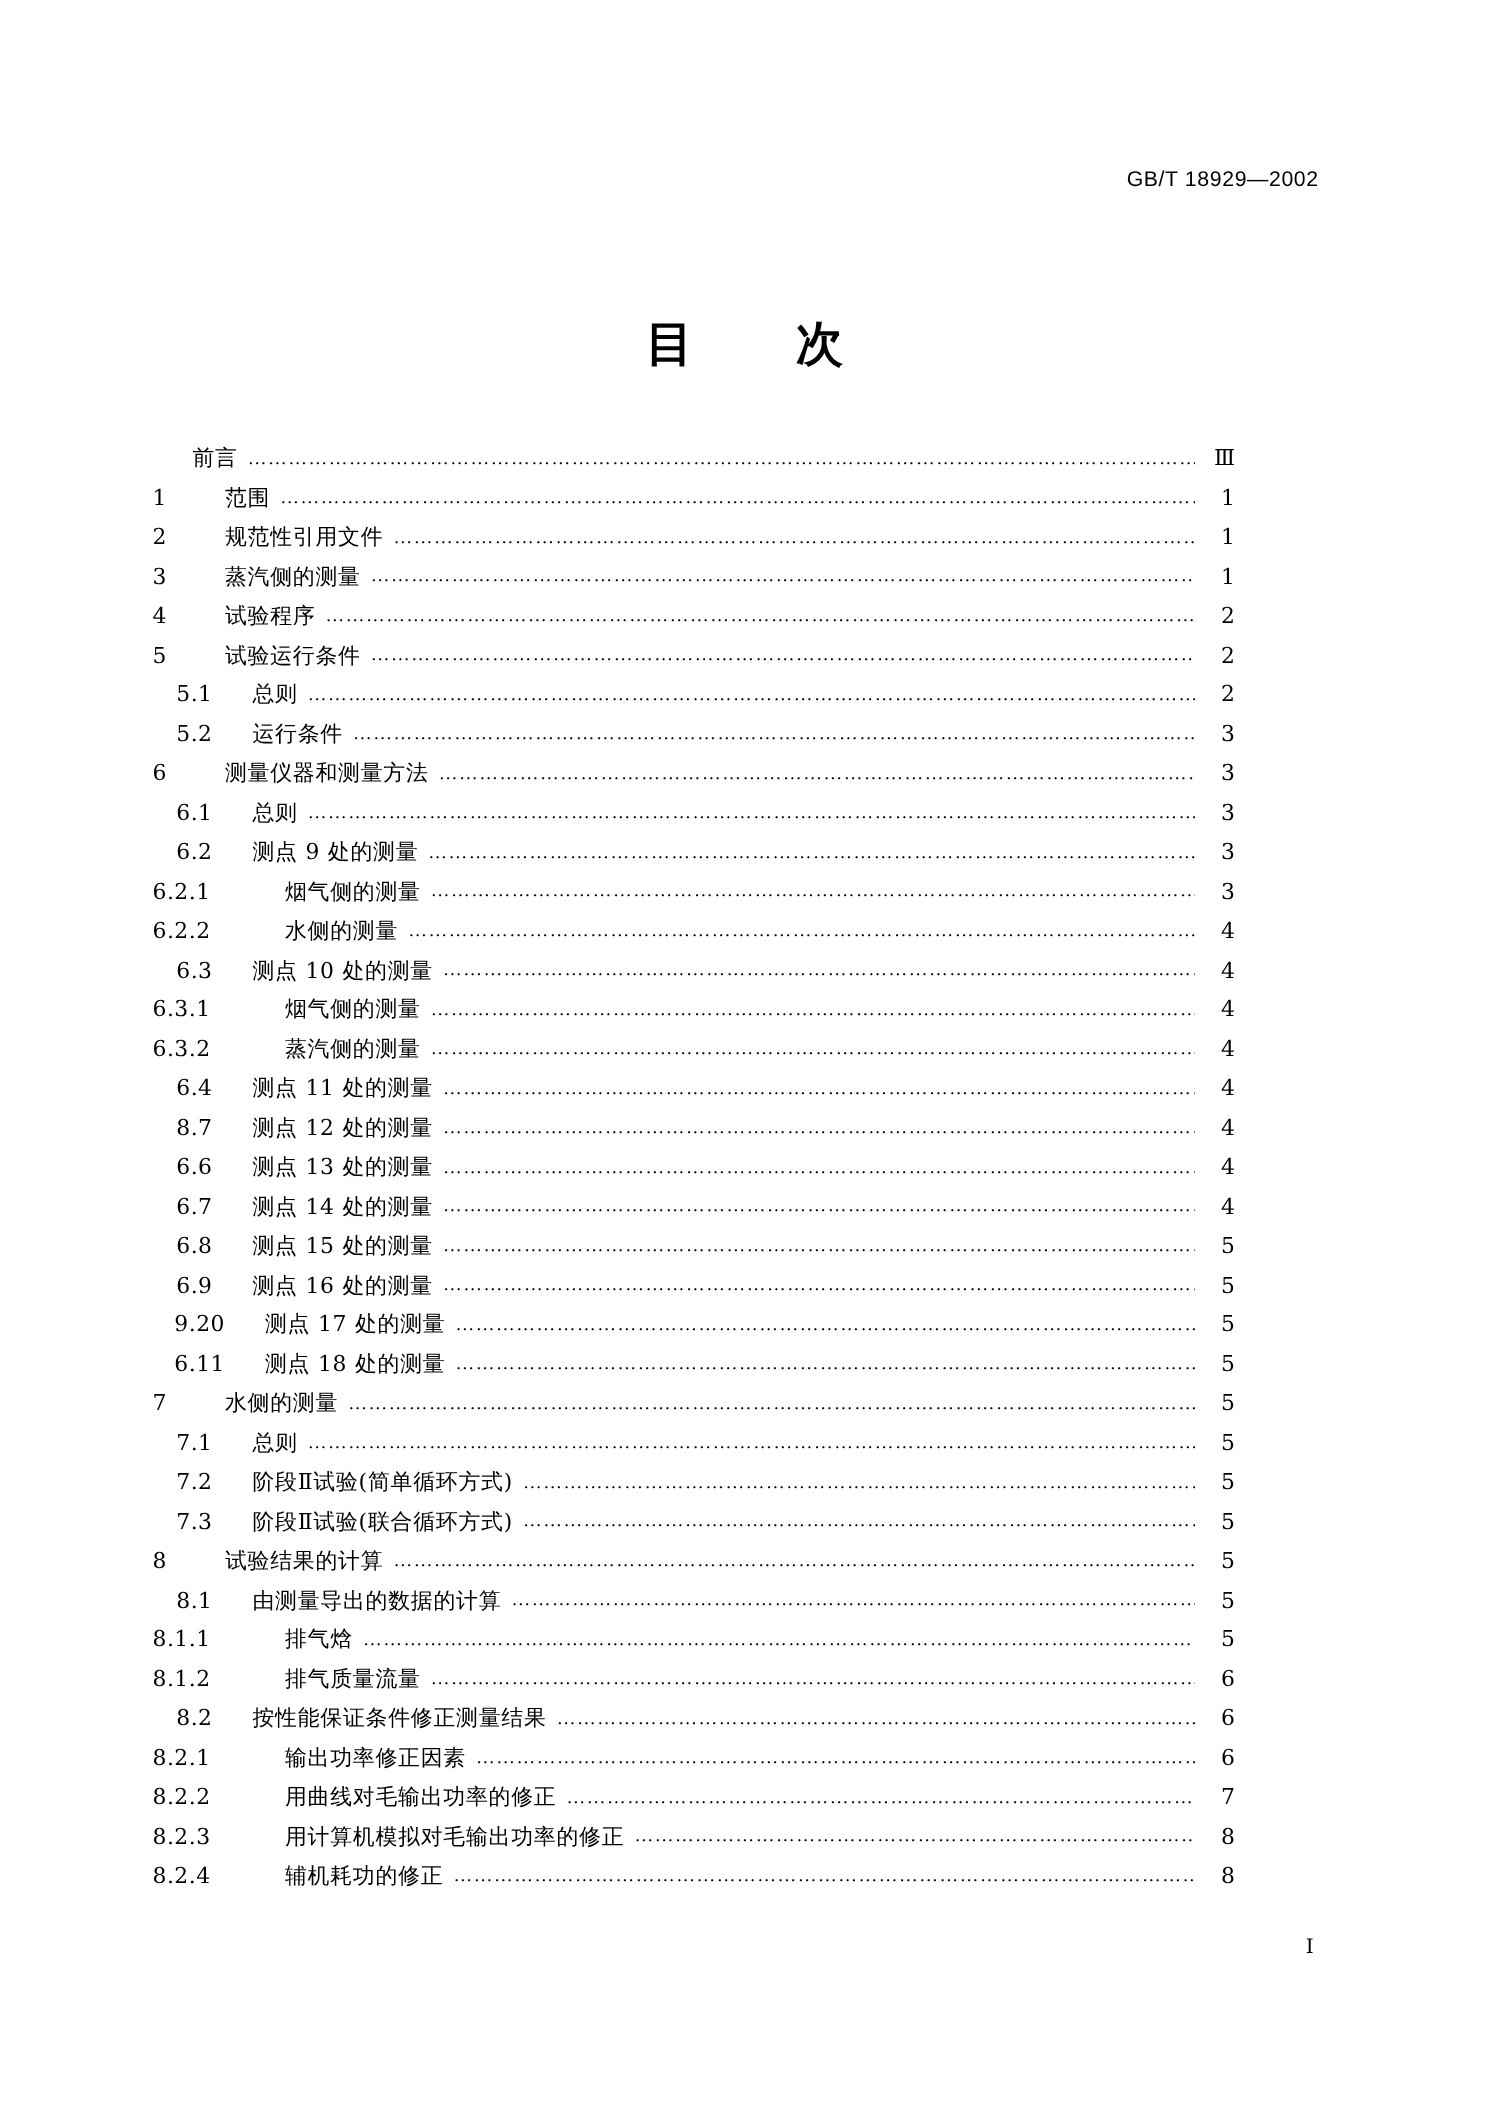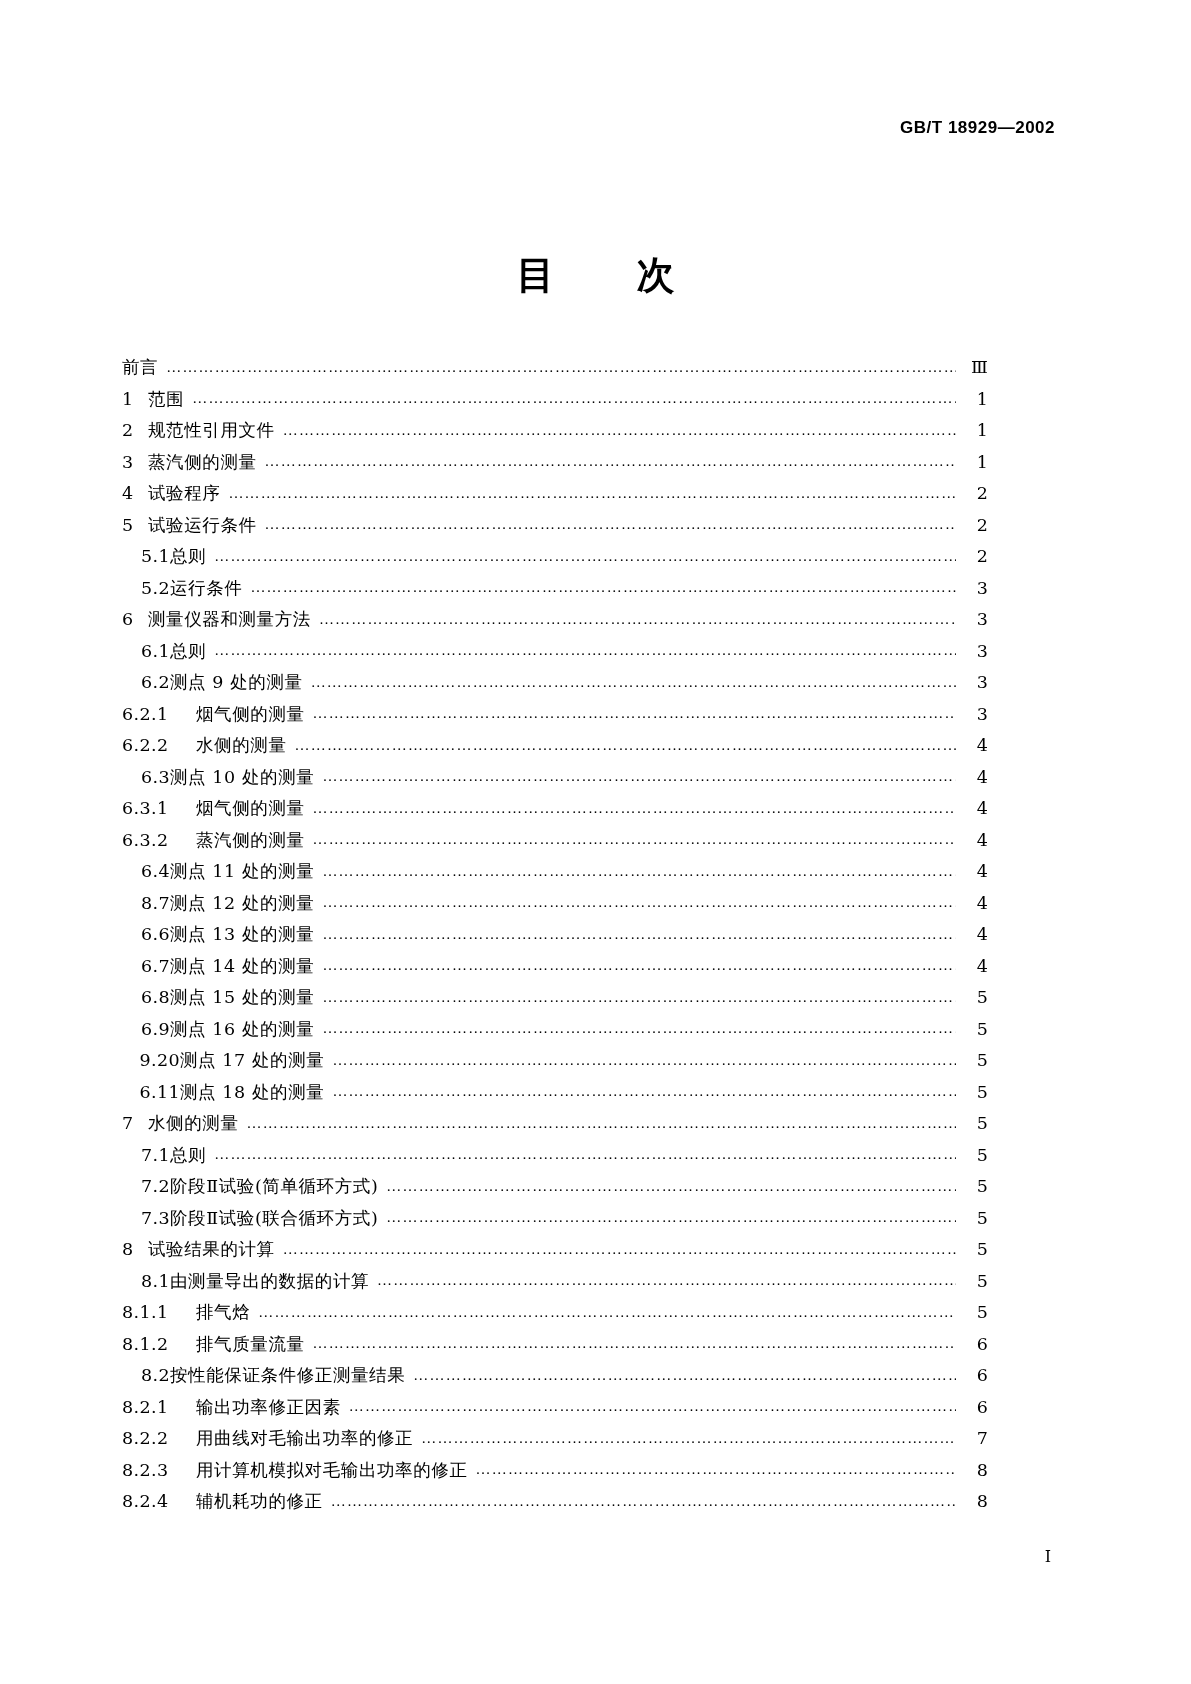--- a/index.html
+++ b/index.html
@@ -16,25 +16,25 @@
     overflow: hidden;
   }
   .page {
     position: relative;
     width: 1191px;
     height: 1684px;
     box-sizing: border-box;
   }
   .header-std {
     position: absolute;
-    top: 118px;
+    top: 134px;
     right: 136px;
     font-family: "Liberation Sans", "DejaVu Sans", sans-serif;
     font-size: 17px;
-    font-weight: bold;
+    font-weight: normal;
     letter-spacing: 0.5px;
     white-space: nowrap;
   }
   .doc-title {
     position: absolute;
     top: 250px;
     left: 0;
     width: 1191px;
     text-align: center;
     font-family: "DejaVu Serif", "Liberation Serif", serif;
@@ -61,20 +61,21 @@
     display: inline-block;
     text-align: left;
     flex: 0 0 auto;
     font-family: "DejaVu Serif", "Liberation Serif", serif;
     letter-spacing: 0.4px;
   }
   .toc-label {
     flex: 0 0 auto;
     font-family: "DejaVu Serif", "Liberation Serif", serif;
     letter-spacing: 0.6px;
+    margin-left: 32px;
   }
   .toc-dots {
     flex: 1 1 auto;
     overflow: hidden;
     margin: 0 6px 0 8px;
     font-size: 15px;
     letter-spacing: 1.2px;
     color: #000;
     position: relative;
     top: -2px;

